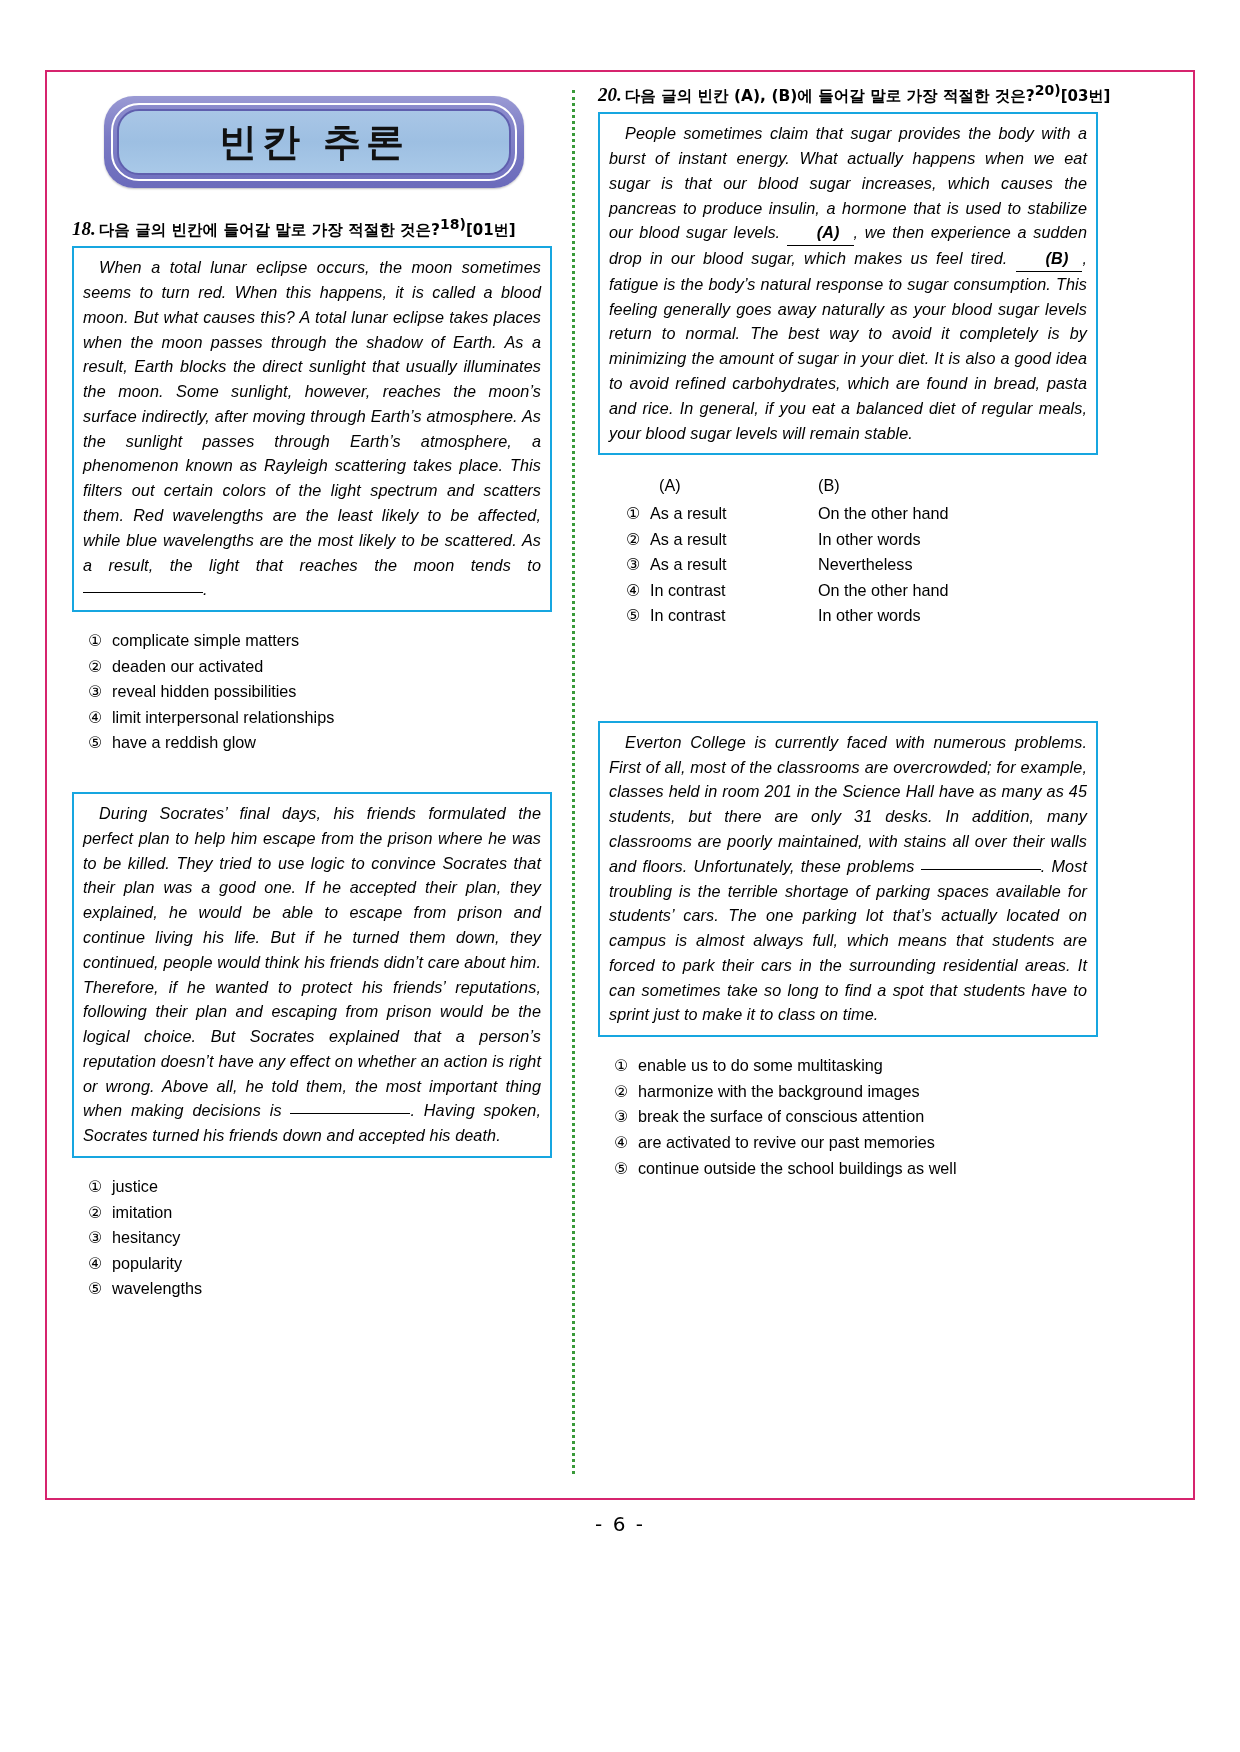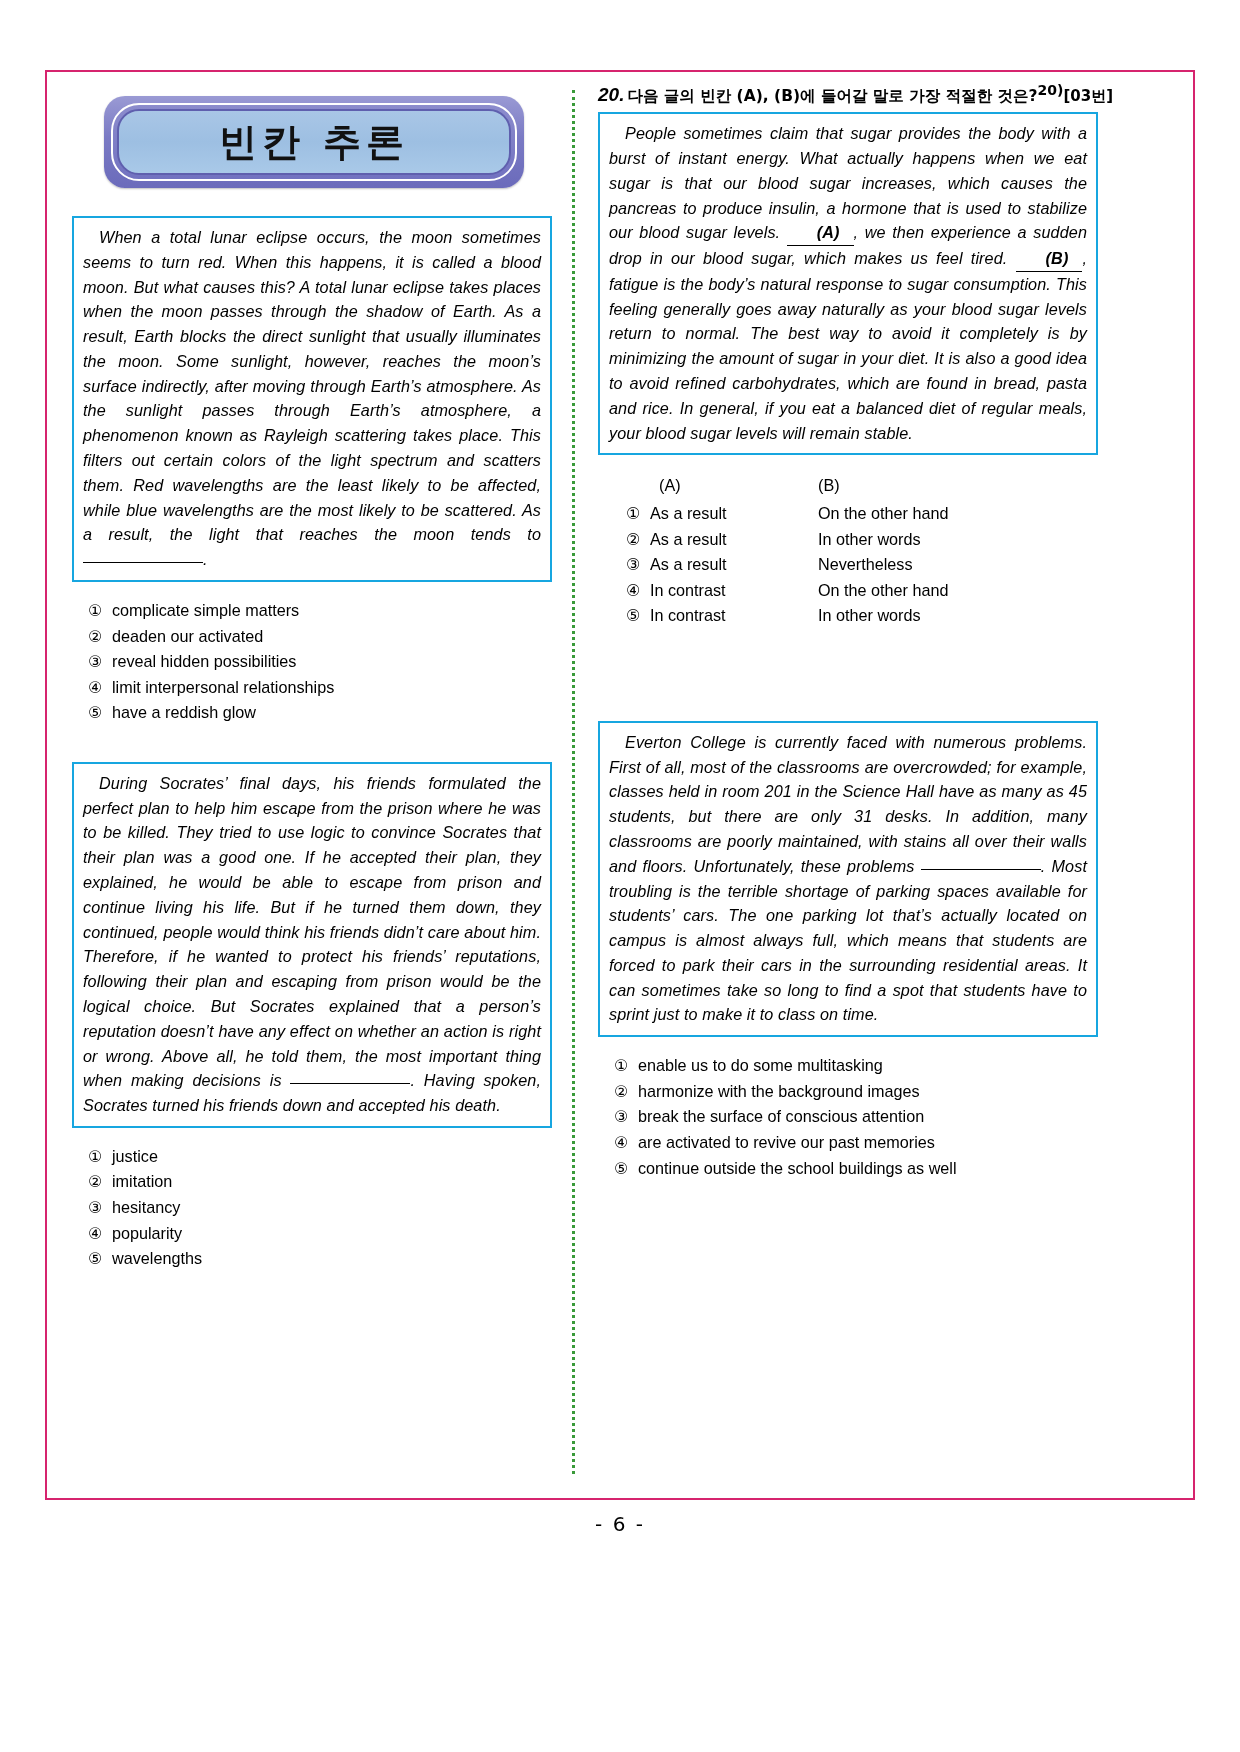--- a/index.html
+++ b/index.html
@@ -65,21 +65,21 @@
     width: 520px;
     padding: 0 6px 0 14px;
   }
 
   
   .banner-wrap {
     margin: 14px 0 0 32px;
     width: 420px;
   }
   .banner-outer {
-    border-radius: 21px;
+    border-radius: 30px;
     background: linear-gradient(180deg,#9a9ad4 0%, #7a7ac4 45%, #6b6bbb 100%);
     padding: 7px;
     box-shadow: 0 1px 2px rgba(0,0,0,0.25);
   }
   .banner-mid {
     border-radius: 28px;
     border: 2px solid #ffffff;
     background: linear-gradient(180deg,#8c8ccd 0%, #7272c0 100%);
     padding: 4px;
   }
@@ -105,21 +105,21 @@
     font-size: 15.5px;
     font-weight: bold;
     margin: 0 0 5px 0;
     white-space: nowrap;
     font-family: "DejaVu Sans", "Liberation Sans", sans-serif;
   }
   .q-num {
     font-style: italic;
     font-weight: bold;
     font-size: 19px;
-    font-family: Liberation Sans, sans-serif;
+    font-family: Liberation Serif, serif;
     margin-right: 3px;
   }
   .q-sup {
     font-size: 14px;
     vertical-align: super;
   }
   .q-tag { font-size: 15px; }
 
   
   .passage {
@@ -214,20 +214,23 @@
             <div class="banner-inner">
               <span class="banner-text">빈칸 추론</span>
             </div>
           </div>
         </div>
       </div>
 
       <div style="height:28px"></div>
 
       <div>
+        <div class="q-head">
+          <span class="q-num">18.</span><span>다음 글의 빈칸에 들어갈 말로 가장 적절한 것은?</span><span class="q-sup">18)</span><span class="q-tag">[01번]</span>
+        </div>
         <div class="passage">
           <p><span>When a total lunar eclipse occurs, the moon sometimes seems to turn red. When this happens, it is called a blood moon. But what causes this? A total lunar eclipse takes places when the moon passes through the shadow of Earth. As a result, Earth blocks the direct sunlight that usually illuminates the moon. Some sunlight, however, reaches the moon’s surface indirectly, after moving through Earth’s atmosphere. As the sunlight passes through Earth’s atmosphere, a phenomenon known as Rayleigh scattering takes place. This filters out certain colors of the light spectrum and scatters them. Red wavelengths are the least likely to be affected, while blue wavelengths are the most likely to be scattered. As a result, the light that reaches the moon tends to </span><span class="blank-line"></span><span>.</span></p>
         </div>
         <div class="choices">
           <div class="choice">
             <span class="choice-mark">①</span>
             <span class="choice-text">complicate simple matters</span>
           </div>
           <div class="choice">
             <span class="choice-mark">②</span>

